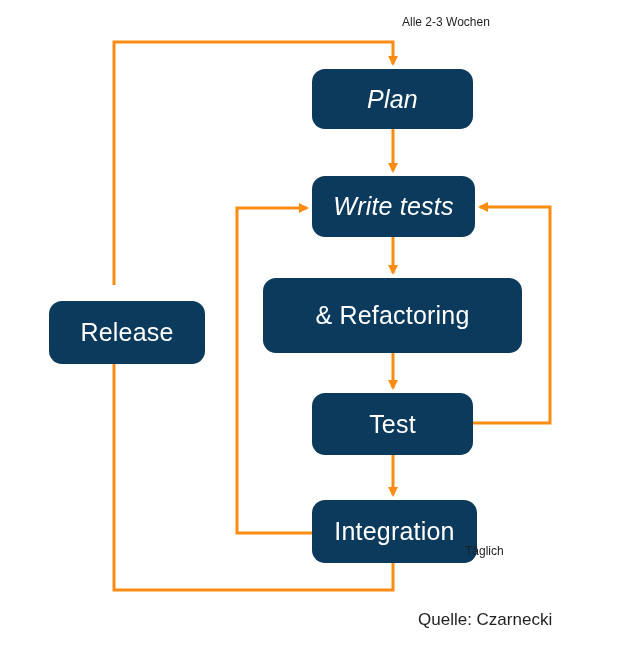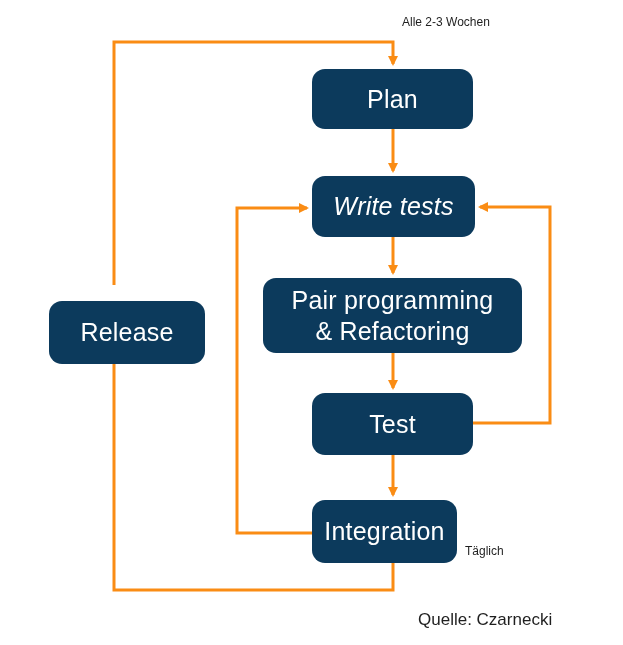--- a/index.html
+++ b/index.html
@@ -40,25 +40,25 @@
     border-radius: 13px;
     display: flex;
     flex-direction: column;
     align-items: center;
     justify-content: center;
     text-align: center;
     font-size: 25px;
     line-height: 1.22;
     letter-spacing: 0.2px;
   }
-  .node-plan        { left: 312px; top:  69px; width: 161px; height: 60px; }
+  .node-plan        { left: 312px; top:  69px; width: 161px; height: 60px; font-style: italic; }
   .node-write-tests { left: 312px; top: 176px; width: 163px; height: 61px; font-style: italic; }
   .node-pair        { left: 263px; top: 278px; width: 259px; height: 75px; }
   .node-test        { left: 312px; top: 393px; width: 161px; height: 62px; align-items: center; }
-  .node-integration { left: 312px; top: 500px; width: 145px; height: 63px; }
+  .node-integration { left: 312px; top: 500px; width: 165px; height: 63px; }
   .node-release     { left:  33px; top: 301px; width: 156px; height: 63px; margin-left: 16px; }
   .anno {
     position: absolute;
     color: var(--annotation-text);
     font-size: 12px;
     white-space: nowrap;
   }
   .anno-cycle  { left: 402px; top: 15px; }
   .anno-daily  { left: 465px; top: 521px; margin-top: 23px; }
   .anno-source { left: 418px; top: 610px; font-size: 17px; }
@@ -94,21 +94,20 @@
 
   <div class="node node-plan">
     <span>Plan</span>
   </div>
 
   <div class="node node-write-tests">
     <span>Write tests</span>
   </div>
 
   <div class="node node-pair">
-    <span>Pair programming</span>
     <span>&amp; Refactoring</span>
   </div>
 
   <div class="node node-test">
     <span>Test</span>
   </div>
 
   <div class="node node-integration">
     <span>Integration</span>
   </div>

